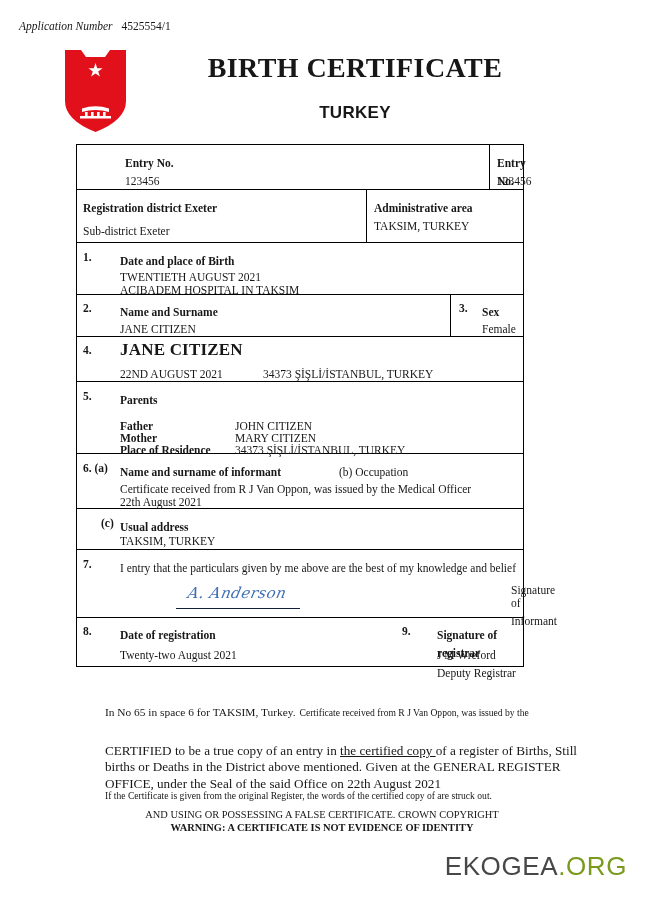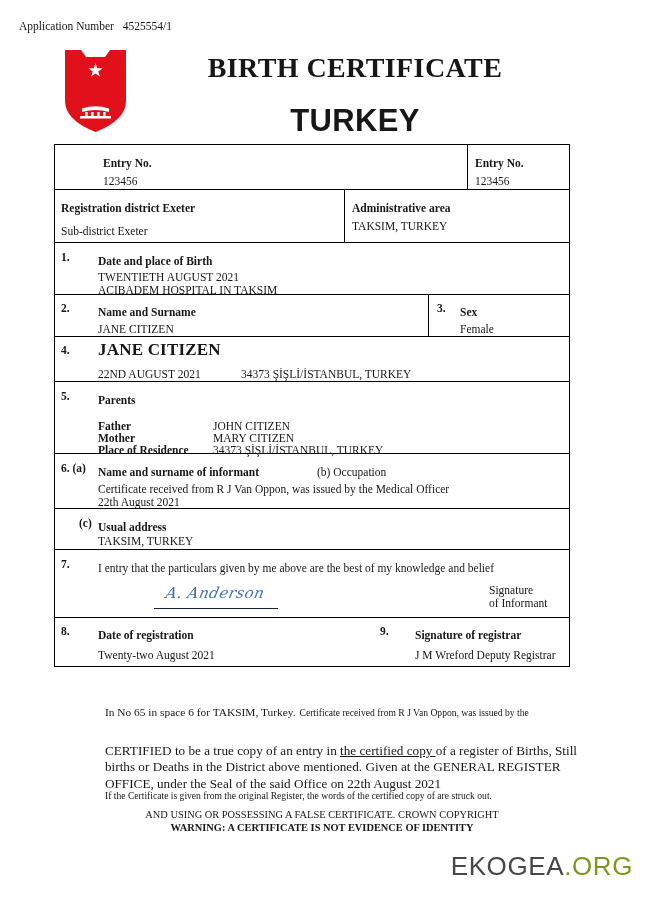--- a/index.html
+++ b/index.html
@@ -5,39 +5,39 @@
   * { margin:0; padding:0; box-sizing:border-box; }
   html,body{ background:#ffffff; }
   body{
     width:645px; height:908px; position:relative; overflow:hidden;
     font-family:"Liberation Serif", serif; color:#171717;
   }
   .page{ position:absolute; inset:0; }
 
   
   .appnum{ position:absolute; left:19px; top:20px; font-size:11.5px; white-space:nowrap; }
-  .appnum .lbl{ }
+  .appnum .lbl{ font-style:italic; }
   .appnum .val{ font-style:normal; margin-left:9px; }
 
   .emblem{ position:absolute; left:63px; top:46px; width:65px; height:88px; }
 
   .title-main{
     position:absolute; left:130px; top:52px; width:450px; text-align:center;
     font-family:"Liberation Serif", serif; font-weight:bold; font-size:28px;
     letter-spacing:.4px;
   }
   .title-sub{
     position:absolute; left:130px; top:103px; width:450px; text-align:center;
-    font-family:"Liberation Sans", sans-serif; font-weight:bold; font-size:31px;
+    font-family:"Liberation Sans", sans-serif; font-weight:bold; font-size:17px;
     letter-spacing:.3px;
   }
 
   
   .tbl{
-    position:absolute; left:54px; top:144px; width:516px;
+    position:absolute; left:76px; top:144px; width:448px;
     border:1.3px solid #000; border-collapse:collapse;
   }
   .tbl .row{ position:relative; border-bottom:1.3px solid #000; }
   .tbl .row:last-child{ border-bottom:none; }
   .vline{ position:absolute; top:0; bottom:0; width:0; border-left:1.3px solid #000; }
 
   .num{ position:absolute; font-weight:bold; font-size:11.5px; }
   .lab{ font-weight:bold; font-size:11.5px; }
   .val{ font-size:11.5px;margin-top:9px; }
   .cell{ position:absolute; }
@@ -71,21 +71,21 @@
   .p-mid{ font-size:11.4px; }
   .p-big{ font-size:13.2px; line-height:16.4px; }
   .u{ text-decoration:underline; }
 
   .caution{ position:absolute; left:64px; width:516px; text-align:center; }
   .caution div{ font-size:10.4px; line-height:13.2px; }
   .caution .b{ font-weight:bold; }
 
   
   .logo{
-    position:absolute; right:12px; bottom:26px;
+    position:absolute; right:18px; bottom:26px;
     font-family:"Liberation Sans", sans-serif; font-size:26px; letter-spacing:.6px;
   }
   .logo .a{ color:#474747; }
   .logo .b{ color:#7a9a1e; }
 </style>
 </head>
 <body>
 
 <div class="page">
 

